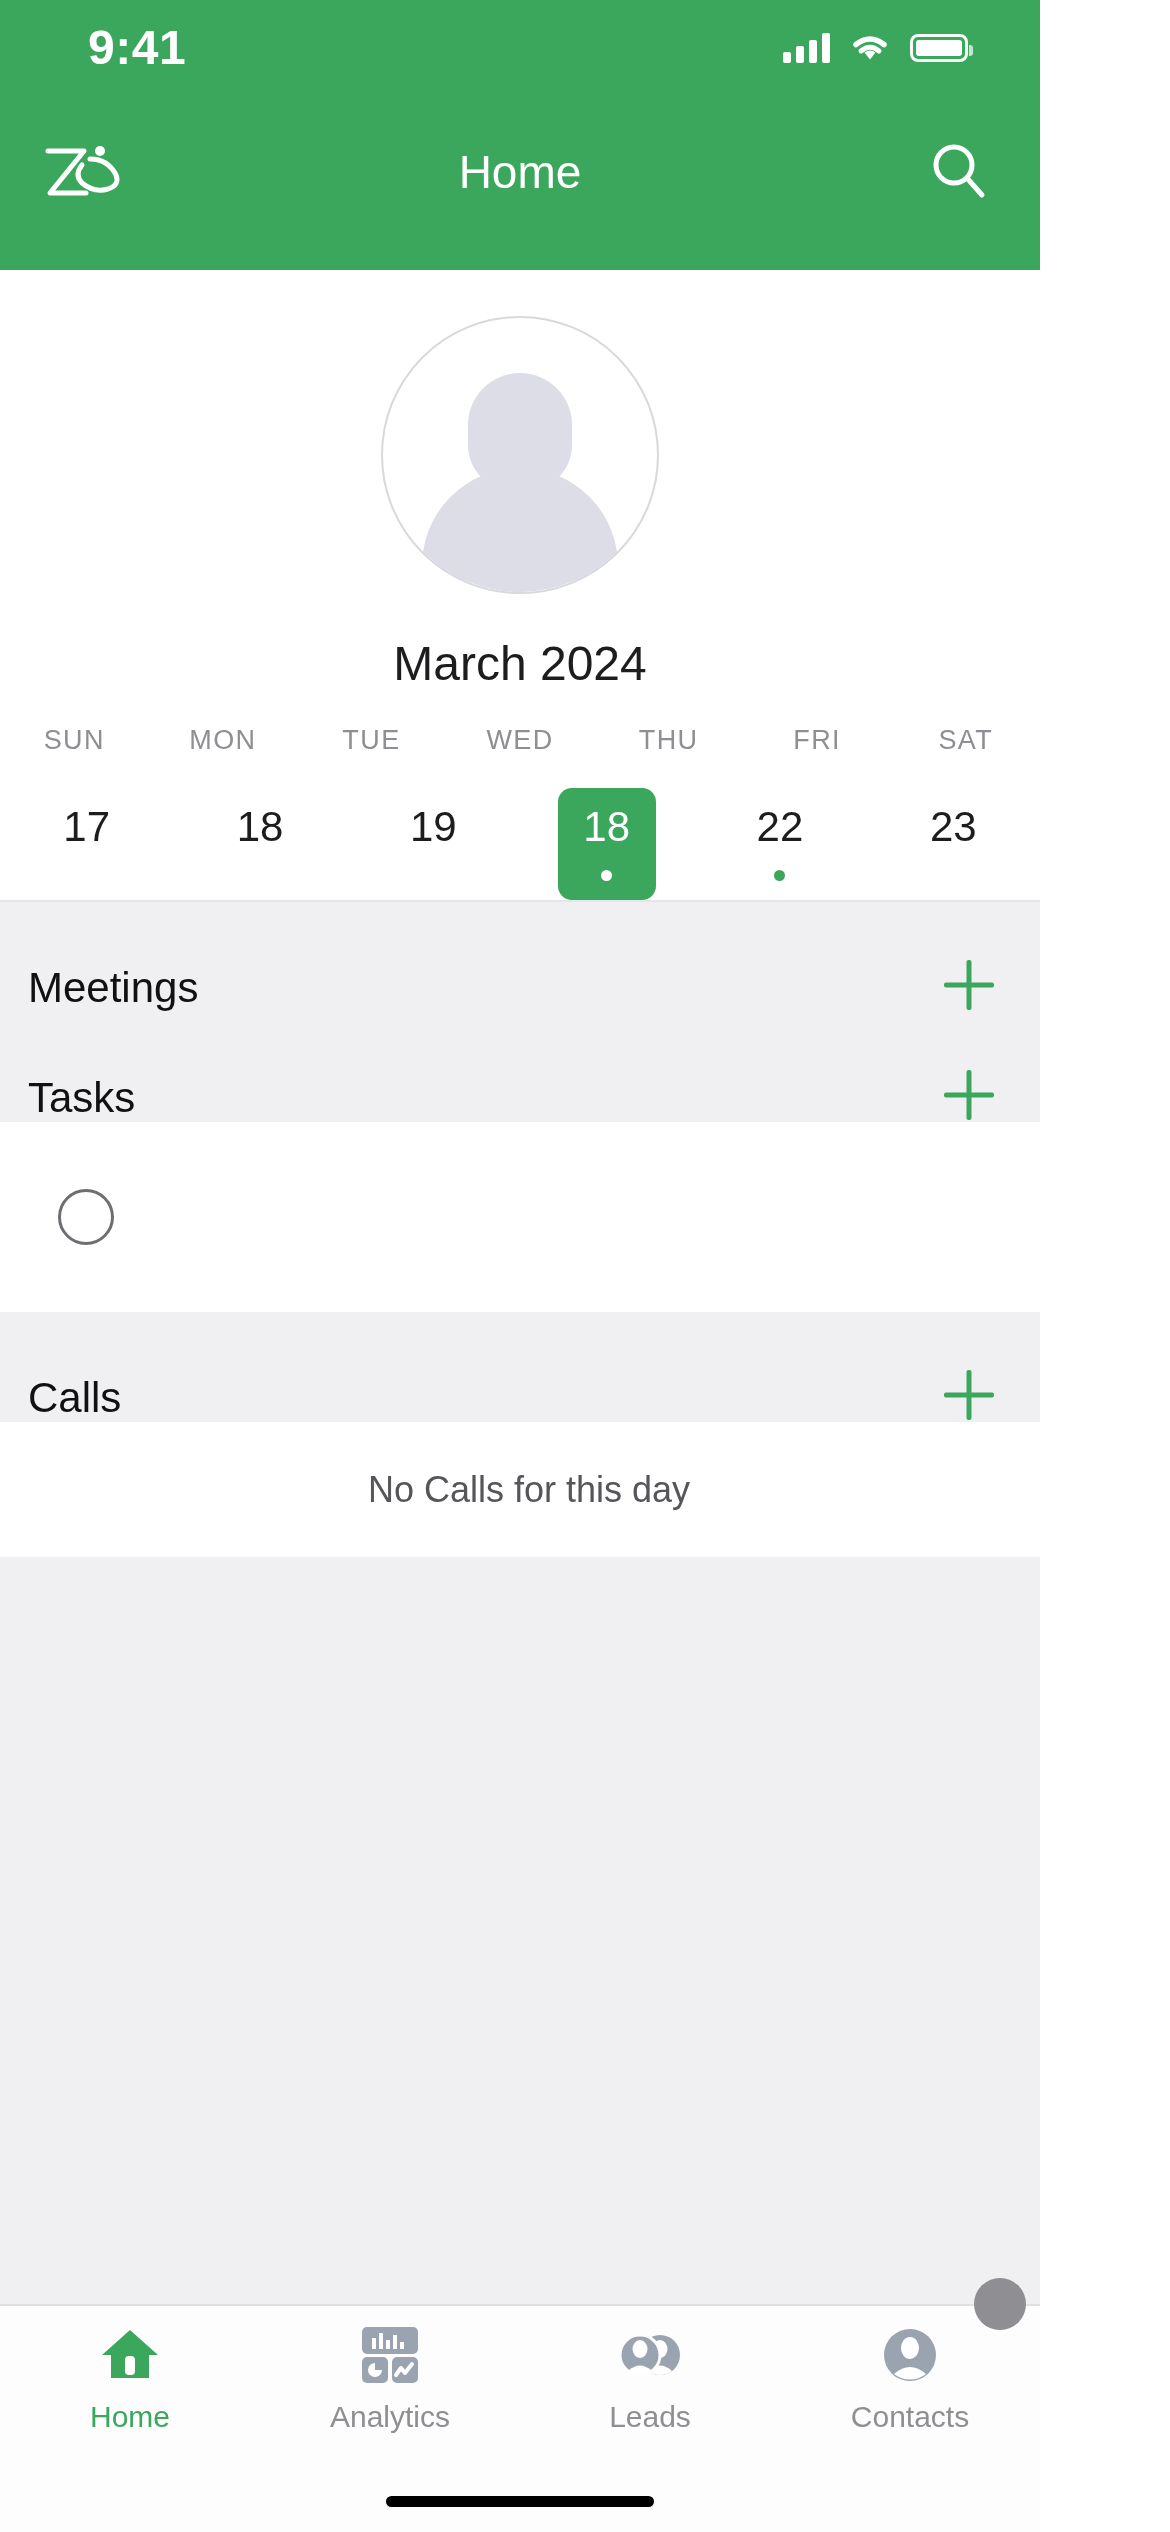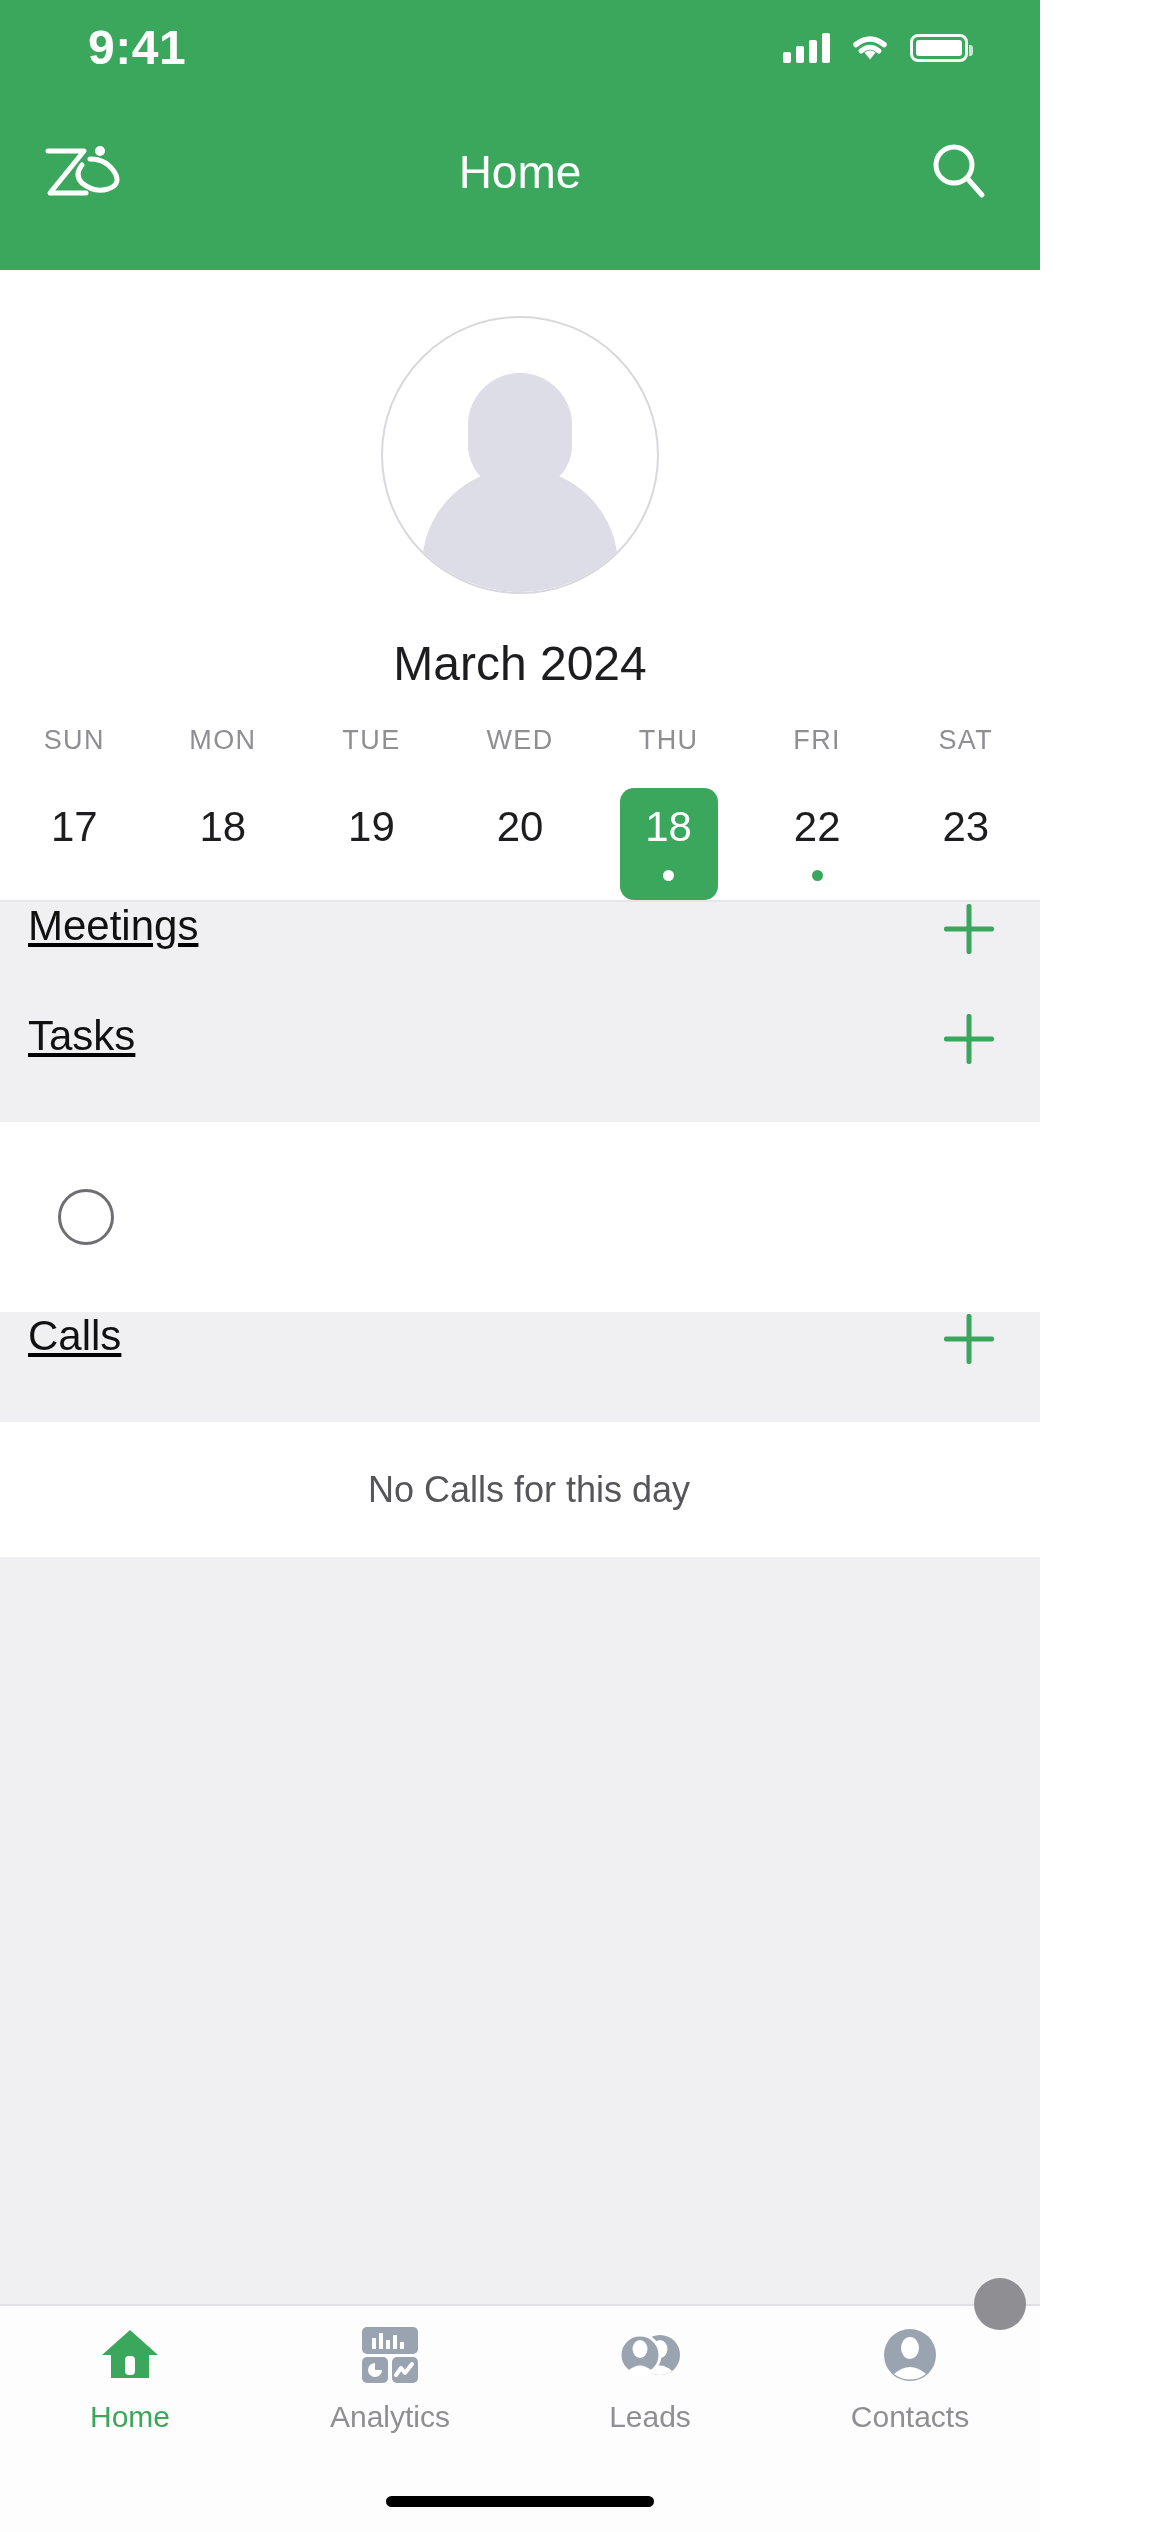--- a/index.html
+++ b/index.html
@@ -90,22 +90,22 @@
   .dnum { font-size: 42px; color:#1d1d1f; line-height:1; }
   .dpill.sel .dnum { color:#ffffff; }
   .ddot { width: 11px; height: 11px; border-radius:50%; margin-top: 22px; }
   .ddot.green { background:#3AA75C; }
   .ddot.white { background:#ffffff; }
   .ddot.none { background:transparent; }
 
   
   .divider { height:2px; background:#e5e5ea; }
   .sec-head {
-    background:#f0f0f2; height: 110px; display:flex; align-items:flex-start;
-    justify-content:space-between; padding: 0 44px 0 28px; text-decoration: underline;
+    background:#f0f0f2; height: 110px; display:flex; align-items:flex-end;
+    justify-content:space-between; padding: 0 44px 0 28px;
   }
   .sec-title { font-size: 42px; color:#111; font-weight:400; }
   .plus { width:54px; height:54px; position:relative; }
   .plus::before, .plus::after {
     content:""; position:absolute; background:#3AA75C; border-radius:2px;
   }
   .plus::before { left:50%; top:2px; width:5px; height:50px; transform:translateX(-50%); }
   .plus::after  { top:50%; left:2px; height:5px; width:50px; transform:translateY(-50%); }
 
   .meet-row {
@@ -228,26 +228,20 @@
       </div>
       <div class="dcell">
         <div class="dpill">
           <div class="dnum">18</div>
           <div class="ddot none"></div>
         </div>
       </div>
       <div class="dcell">
         <div class="dpill">
           <div class="dnum">19</div>
-          <div class="ddot none"></div>
-        </div>
-      </div>
-      <div class="dcell">
-        <div class="dpill">
-          <div class="dnum">20</div>
           <div class="ddot none"></div>
         </div>
       </div>
       <div class="dcell">
         <div class="dpill sel">
           <div class="dnum">18</div>
           <div class="ddot white"></div>
         </div>
       </div>
       <div class="dcell">

